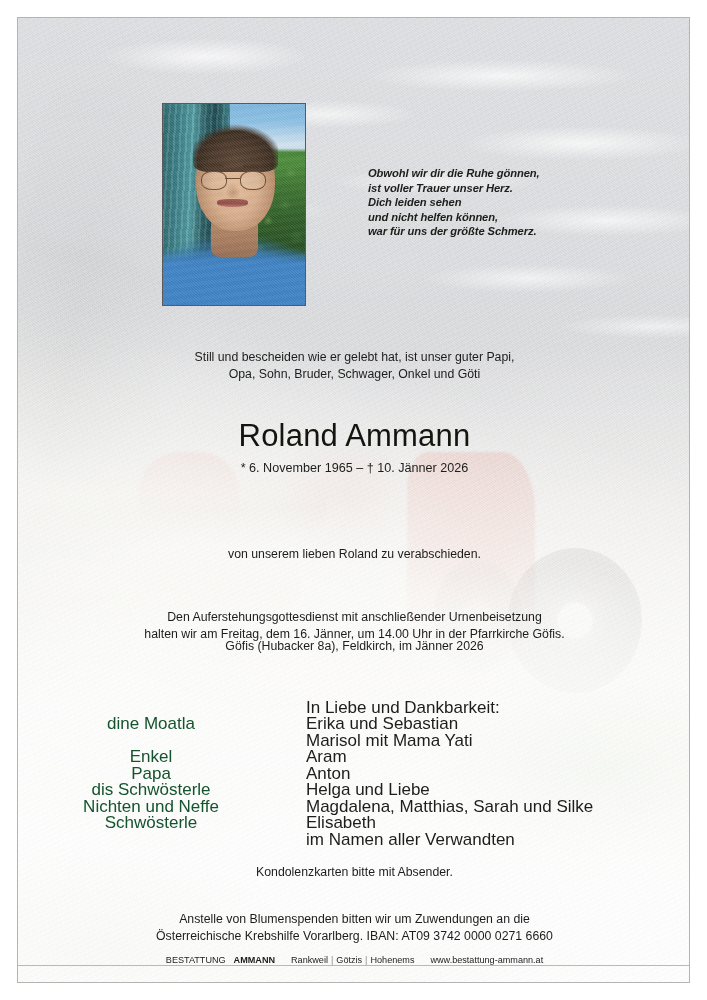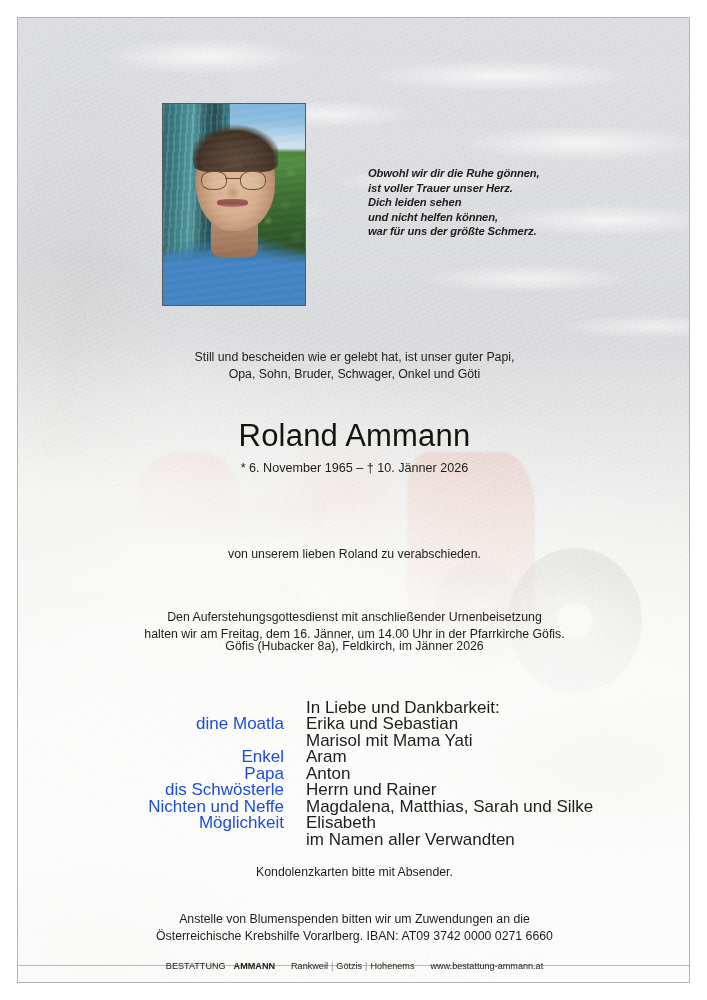--- a/index.html
+++ b/index.html
@@ -408,43 +408,43 @@
     left: 0;
     top: 682px;
     width: 673px;
     font-size: 17px;
     line-height: 16.45px;
   }
   .fam-row { display: block; width: 673px; white-space: nowrap; }
   .fam-label {
     display: inline-block;
     width: 288px;
-    text-align: right;
+    text-align: center;
     padding-right: 22px;
     box-sizing: border-box;
-    color: #1d4ed8;
+    color: #14532d;
   }
   .fam-value {
     display: inline-block;
     text-align: left;
     color: #1d1d1b;
   }
 
   
   #footer-rule {
     position: absolute;
     left: 0;
     bottom: 18px;
     width: 673px;
     border-top: 1px solid #b9b9b9;
   }
   #footer {
     position: absolute;
     left: 0;
-    bottom: 12px;
+    bottom: 18px;
     width: 673px;
     text-align: center;
     font-size: 9.1px;
     line-height: 12px;
     color: #1d1d1b;
     white-space: nowrap;
   }
   #footer .sp { display: inline-block; width: 8px; }
   #footer .sep { color: #8c8c8c; padding: 0 3px; }
   #footer b { font-weight: 700; }
@@ -530,27 +530,27 @@
         <span class="fam-row">
           <span class="fam-label"></span><span class="fam-value">Marisol mit Mama Yati</span>
         </span>
         <span class="fam-row">
           <span class="fam-label">Enkel</span><span class="fam-value">Aram</span>
         </span>
         <span class="fam-row">
           <span class="fam-label">Papa</span><span class="fam-value">Anton</span>
         </span>
         <span class="fam-row">
-          <span class="fam-label">dis Schwösterle</span><span class="fam-value">Herrn und Rainer</span>
+          <span class="fam-label">dis Schwösterle</span><span class="fam-value">Helga und Liebe</span>
         </span>
         <span class="fam-row">
           <span class="fam-label">Nichten und Neffe</span><span class="fam-value">Magdalena, Matthias, Sarah und Silke</span>
         </span>
         <span class="fam-row">
-          <span class="fam-label">Möglichkeit</span><span class="fam-value">Elisabeth</span>
+          <span class="fam-label">Schwösterle</span><span class="fam-value">Elisabeth</span>
         </span>
         <span class="fam-row">
           <span class="fam-label"></span><span class="fam-value">im Namen aller Verwandten</span>
         </span>
       </div>
 
       <div class="ctext" id="kondolenz">Kondolenzkarten bitte mit Absender.</div>
 
       <div class="ctext" id="spenden">
         <span class="ln">Anstelle von Blumenspenden bitten wir um Zuwendungen an die</span>

